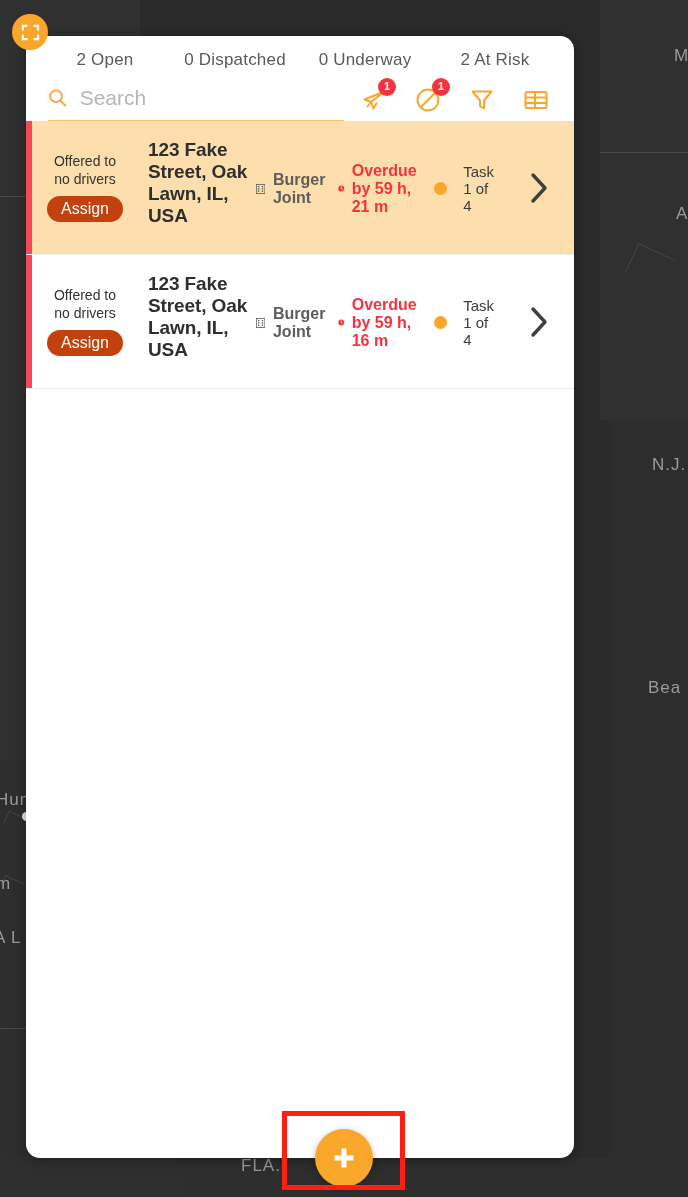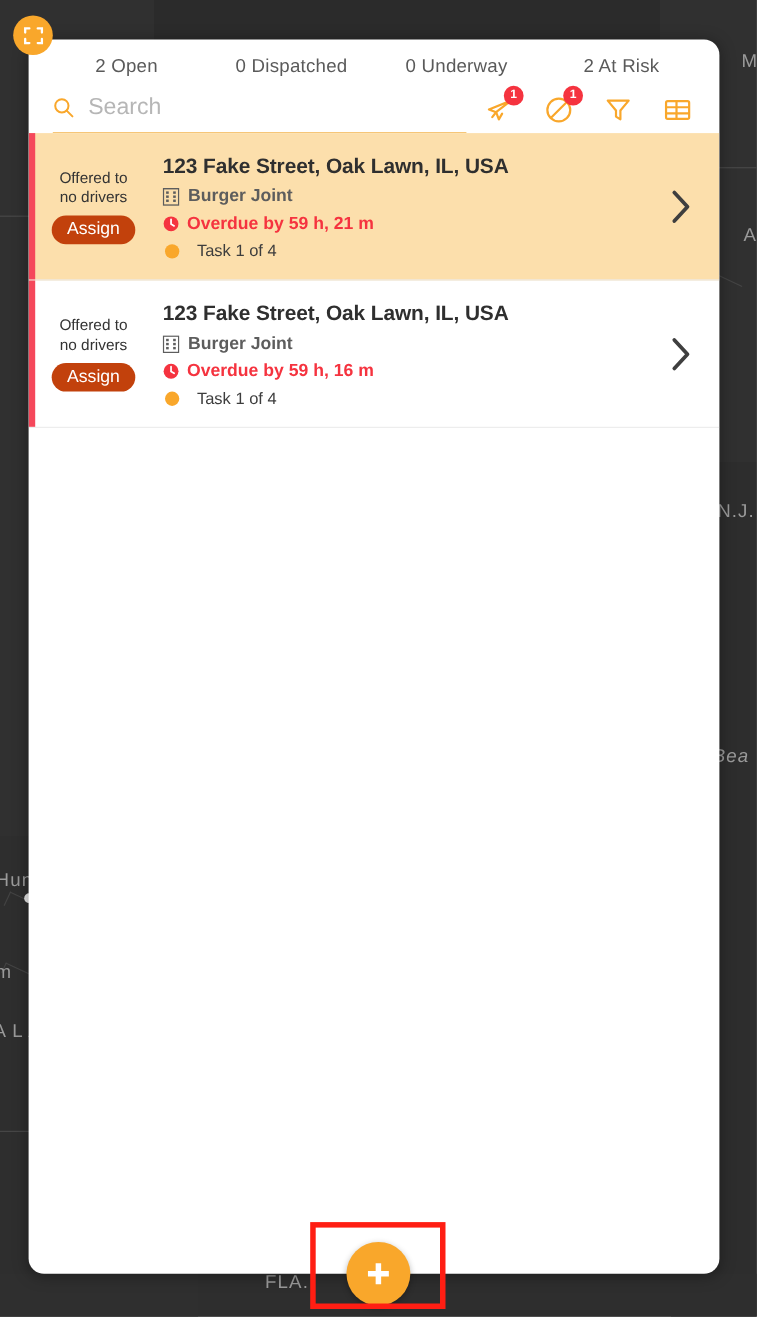--- a/index.html
+++ b/index.html
@@ -56,21 +56,21 @@
     z-index: 40;
     display: flex; align-items: center; justify-content: center;
     cursor: pointer;
     border: none;
   }
 
   
   #task-panel {
     position: absolute;
     left: 26px; top: 36px;
-    width: 628px; height: 1122px;
+    width: 548px; height: 1122px;
     background: #ffffff;
     border-radius: 14px;
     overflow: hidden;
     box-shadow: 0 2px 14px rgba(0,0,0,.35);
     z-index: 20;
     display: flex; flex-direction: column;
   }
 
   
   #status-summary-bar {
@@ -177,21 +177,21 @@
     font-size: 16px;
     border-radius: 13px;
     padding: 4px 14px;
     border: none;
     cursor: pointer;
     font-family: "Liberation Sans", sans-serif;
   }
   .row-main {
     flex: 1 1 auto;
     padding: 18px 10px 16px 14px;
-    display: flex; flex-direction: column;
+    display: flex; flex-direction: row;
     justify-content: center;
     gap: 7px;
   }
   .task-address {
     font-size: 19px;
     font-weight: bold;
     color: #2f2f2f;
     letter-spacing: -.1px;
   }
   .task-org {
@@ -261,21 +261,21 @@
   <div class="map-squiggle" style="left:2px;top:880px;width:26px;height:10px;"></div>
   <div class="map-squiggle" style="left:630px;top:250px;width:40px;height:32px;"></div>
   <div class="map-dot" style="left:48px;top:884px;"></div>
   <div class="map-dot" style="left:22px;top:812px;"></div>
 </div>
 <div id="map-label-layer">
     <div class="map-label" style="left: -4px; top: 790px;">Hunt</div>
     <div class="map-label" style="left: -4px; top: 874px;">m</div>
     <div class="map-label" style="left: -6px; top: 928px;">A L A</div>
     <div class="map-label" style="left: 652px; top: 455px;">N.J.</div>
-    <div class="map-label" style="left: 648px; top: 678px; font-style: italic;">Bea</div>
+    <div class="map-label" style="left: 648px; top: 678px;">Bea</div>
     <div class="map-label" style="left: 674px; top: 46px;">M</div>
     <div class="map-label" style="left: 676px; top: 204px;">A</div>
     <div class="map-label" style="left: 241px; top: 1156px;">FLA.</div>
   </div>
 
 <button id="expand-button">
   <svg width="19" height="19" viewBox="0 0 20 20">
     <g fill="none" stroke="#ffffff" stroke-width="2.2" stroke-linecap="round">
       <path d="M2 7 V3 H6"></path>
         <path d="M18 7 V3 H14"></path>

